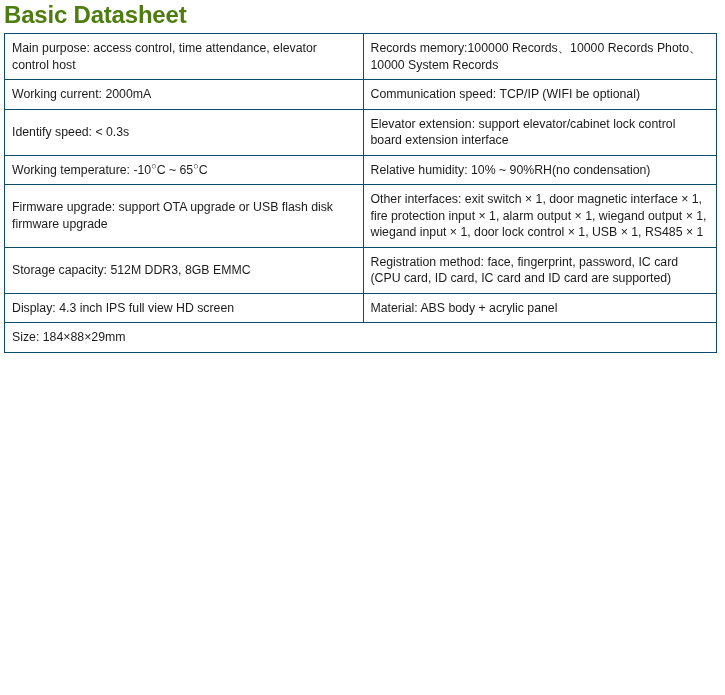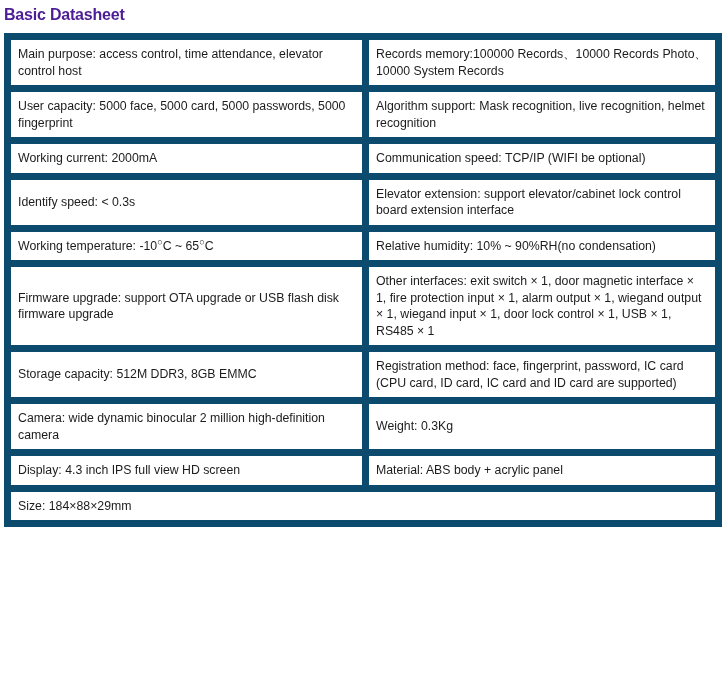--- a/index.html
+++ b/index.html
@@ -14,39 +14,39 @@
     color: #1c1c1c;
     overflow: hidden;
   }
   .page {
     position: relative;
     width: 725px;
     height: 695px;
     box-sizing: border-box;
   }
   .page-title {
-    font-size: 16px;
+    font-size: 24px;
     font-weight: bold;
     letter-spacing: -0.2px;
-    color: #4c1d95;
+    color: #4d7c0f;
     margin: 0;
     padding: 2px 0 0 4px;
     line-height: 26px;
     white-space: nowrap;
   }
   .spec-table {
     position: absolute;
     left: 4px;
     top: 33px;
     width: 713px;
     border-collapse: collapse;
     table-layout: fixed;
   }
   .spec-table td {
-    border: 7px solid #0c4a6e;
+    border: 1px solid #0c4a6e;
     vertical-align: middle;
     padding: 6px 8px 6px 7px;
     font-size: 12.3px;
     line-height: 16.5px;
     color: #1c1c1c;
     word-wrap: break-word;
   }
   .col-left  { width: 358px; }
   .col-right { width: 353px; }
   .deg {
@@ -71,24 +71,20 @@
       <col class="col-left">
       <col class="col-right">
     </colgroup>
     <tbody>
 
       <tr>
         <td>Main purpose: access control, time attendance, elevator control host</td>
         <td>Records memory:100000 Records、10000 Records Photo、10000 System Records</td>
       </tr>
 
-      <tr>
-        <td>User capacity: 5000 face, 5000 card, 5000 passwords, 5000 fingerprint</td>
-        <td>Algorithm support: Mask recognition, live recognition, helmet recognition</td>
-      </tr>
 
 
       <tr>
         <td>Working current: 2000mA</td>
         <td>Communication speed: TCP/IP (WIFI be optional)</td>
       </tr>
 
       <tr>
         <td>Identify speed: &lt; 0.3s</td>
         <td>Elevator extension: support elevator/cabinet lock control board extension interface</td>
@@ -103,24 +99,20 @@
         <td>Firmware upgrade: support OTA upgrade or USB flash disk firmware upgrade</td>
         <td>Other interfaces: exit switch × 1, door magnetic interface × 1, fire protection input × 1, alarm output × 1, wiegand output × 1, wiegand input × 1, door lock control × 1, USB × 1, RS485 × 1</td>
       </tr>
 
 
       <tr>
         <td>Storage capacity: 512M DDR3, 8GB EMMC</td>
         <td>Registration method: face, fingerprint, password, IC card (CPU card, ID card, IC card and ID card are supported)</td>
       </tr>
 
-      <tr>
-        <td>Camera: wide dynamic binocular 2 million high-definition camera</td>
-        <td>Weight: 0.3Kg</td>
-      </tr>
 
       <tr>
         <td>Display: 4.3 inch IPS full view HD screen</td>
         <td>Material: ABS body + acrylic panel</td>
       </tr>
 
 
       <tr>
         <td class="merged-cell" colspan="2">Size: 184×88×29mm</td>
       </tr>

